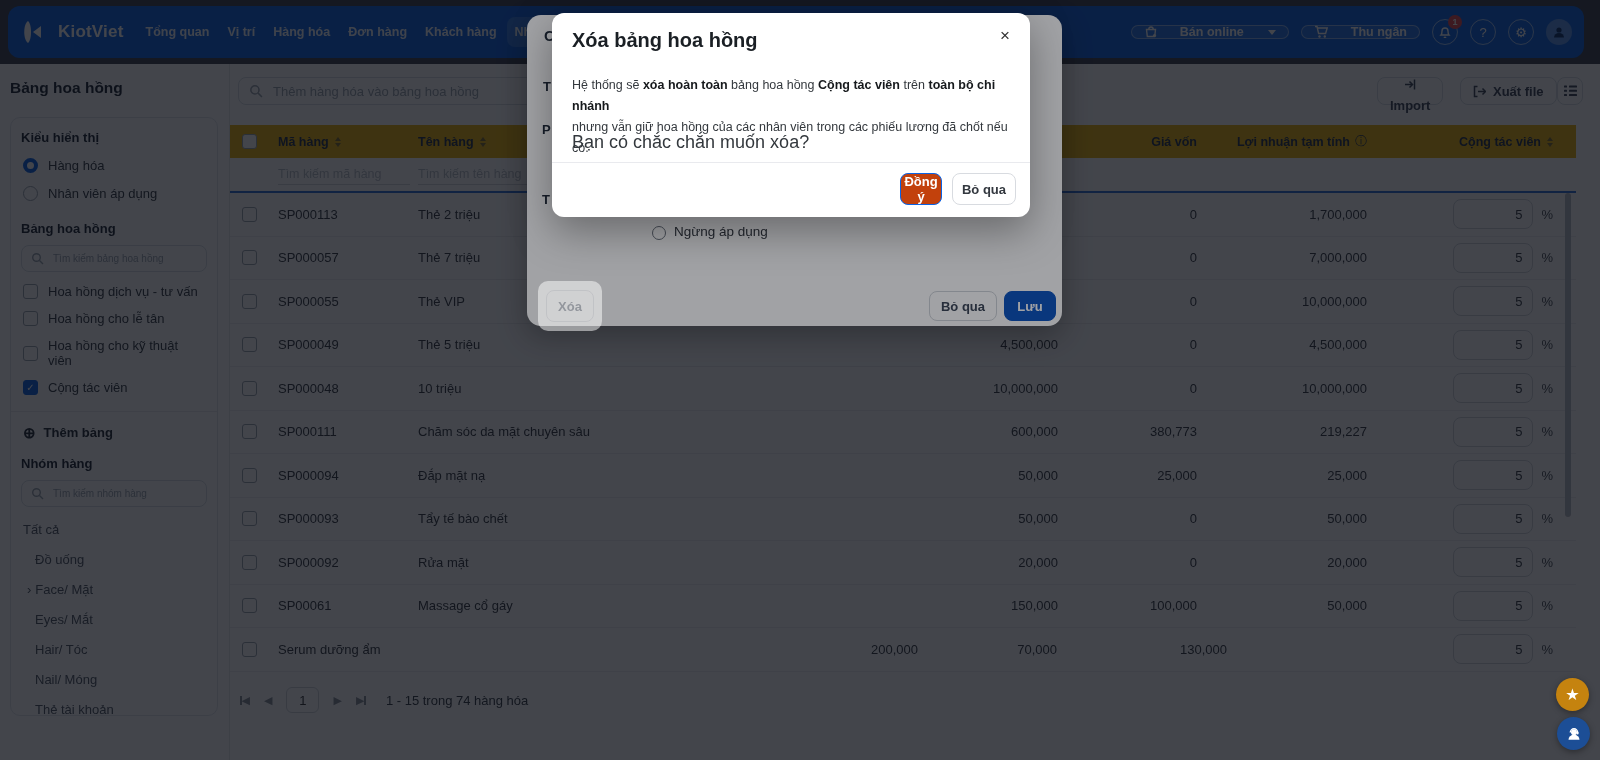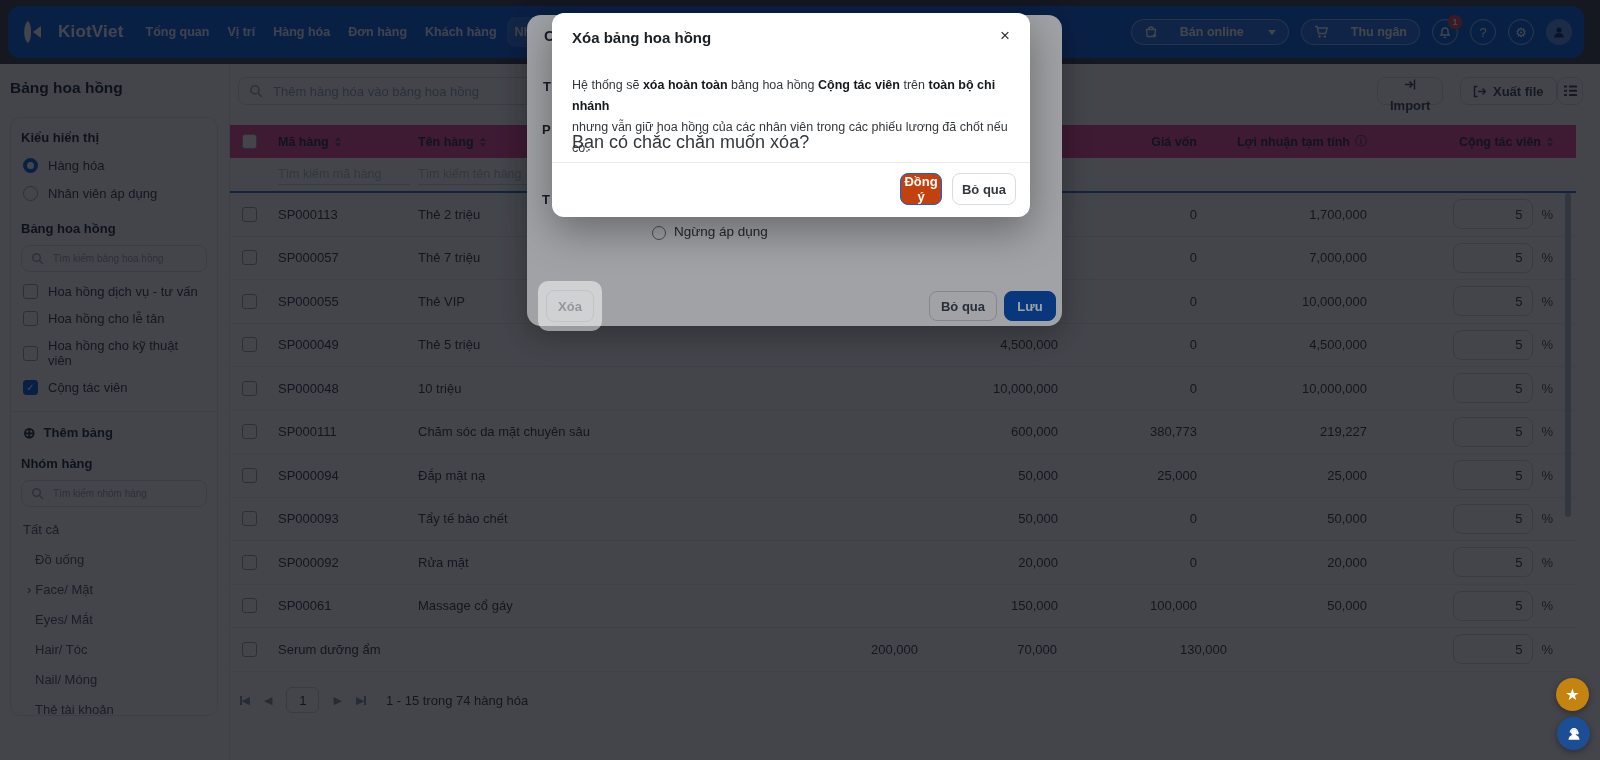--- a/index.html
+++ b/index.html
@@ -10,21 +10,21 @@
   
   .top-strip{position:absolute;left:0;top:0;width:1600px;height:64px;background:#3a414e;}
   .topbar{position:absolute;left:8px;top:6px;width:1576px;height:52px;border-radius:12px;
           background:#0B63E5;display:flex;align-items:center;padding:0 12px;}
   .logo{display:flex;align-items:center;gap:8px;}
   .brand{color:#fff;font-size:17px;font-weight:800;letter-spacing:.2px;}
   .nav{display:flex;align-items:flex-end;gap:2px;margin-left:14px;}
   .nav-item{padding:8px 8px;border-radius:8px;font-size:12.5px;font-weight:700;color:rgba(255,255,255,.93);white-space:nowrap;cursor:pointer;}
   .nav-item.active{background:rgba(255,255,255,.16);}
   .tb-right{margin-left:auto;display:flex;align-items:center;gap:12px;}
-  .pill{height:26px;border:1px solid rgba(255,255,255,.45);background:rgba(255,255,255,.10);
+  .pill{height:14px;border:1px solid rgba(255,255,255,.45);background:rgba(255,255,255,.10);
         border-radius:14px;display:flex;align-items:center;gap:22px;padding:0 12px;color:#fff;
         font-size:12.5px;font-weight:700;white-space:nowrap;}
   .cir{width:26px;height:26px;border-radius:50%;border:1.5px solid rgba(255,255,255,.6);
        display:flex;align-items:center;justify-content:center;color:#fff;position:relative;font-size:13px;}
   .cir.avatar{background:rgba(255,255,255,.32);border:none;}
   .badge{position:absolute;top:-5px;right:-5px;min-width:14px;height:14px;border-radius:7px;
          background:#E5484D;color:#fff;font-size:9px;font-weight:700;display:flex;align-items:center;justify-content:center;padding:0 3px;}
   .chev{width:0;height:0;border-left:4px solid transparent;border-right:4px solid transparent;border-top:5px solid #fff;margin-left:2px;}
 
   
@@ -55,21 +55,21 @@
   .main{position:absolute;left:230px;top:64px;right:0;bottom:0;background:#fff;}
   .search-main{position:absolute;left:8px;top:13px;width:668px;height:28px;border:1px solid #d8dce2;border-radius:8px;
                display:flex;align-items:center;gap:8px;padding:0 10px;color:#9AA3AD;}
   .search-main input{border:none;outline:none;width:100%;font-size:13px;font-family:inherit;color:#333;background:transparent;}
   .search-main input::placeholder{color:#9AA3AD;}
   .tbtn{position:absolute;top:13px;height:28px;border:1px solid #d8dce2;border-radius:8px;background:#fff;
         display:flex;align-items:center;gap:7px;padding:0 12px;font-size:13px;font-weight:600;color:#3a4454;cursor:pointer;}
   .tbtn.imp{left:1147px;flex-direction:column;} .tbtn.exp{left:1230px;} .tbtn.cols{left:1327px;width:26px;padding:0;justify-content:center;}
 
   .tablewrap{position:absolute;left:0;top:61px;width:1346px;}
-  .thead{height:33px;background:#ec4899;display:flex;align-items:center;font-size:12.5px;font-weight:700;color:#223049;}
+  .thead{height:33px;background:#eab308;display:flex;align-items:center;font-size:12.5px;font-weight:700;color:#223049;}
   .tfilter{height:35px;display:flex;align-items:center;border-bottom:2px solid #2E6FD8;}
   .tfilter input{border:none;border-bottom:1px solid #d5d8dd;outline:none;width:132px;font-size:12.5px;
                  font-family:inherit;padding:3px 0;color:#333;background:transparent;}
   .tfilter input::placeholder{color:#b9bfc6;}
   .trow{height:43.5px;display:flex;align-items:center;border-bottom:1px solid #ededf0;font-size:13px;color:#33383f;}
   .c{display:flex;align-items:center;height:100%;}
   .c.cb{width:38px;justify-content:center;}
   .c.ma{width:140px;padding-left:10px;}
   .c.ten{width:250px;padding-left:10px;}
   .c.price{width:402px;justify-content:flex-end;padding-right:2px;}
@@ -104,21 +104,21 @@
   .eradio-lab{position:absolute;left:147px;top:209px;font-size:13.5px;color:#33383f;}
   .ebtn{position:absolute;height:30px;border:1px solid #cfd3d8;border-radius:8px;background:#fff;font-size:13px;
         font-weight:600;color:#3a4454;display:flex;align-items:center;justify-content:center;cursor:pointer;}
   .ebtn.del{left:19px;top:275px;width:48px;height:32px;}
   .ebtn.skip{left:402px;top:276px;width:68px;}
   .ebtn.save{left:477px;top:276px;width:52px;background:#0A53BE;border-color:#0A53BE;color:#fff;font-weight:700;}
   .hl{position:absolute;left:538px;top:281px;width:64px;height:50px;border-radius:10px;background:rgba(255,255,255,.5);z-index:35;}
 
   .modal-confirm{position:absolute;left:552px;top:13px;width:478px;height:204px;background:#fff;border-radius:12px;
                  z-index:40;box-shadow:0 14px 40px rgba(0,0,0,.35);}
-  .mc-title{position:absolute;left:20px;top:16px;font-size:15px;font-weight:700;color:#1a1f24;}
+  .mc-title{position:absolute;left:20px;top:16px;font-size:20px;font-weight:700;color:#1a1f24;}
   .mc-close{position:absolute;right:16px;top:11px;font-size:17px;color:#333;cursor:pointer;padding:2px 4px;}
   .mc-body{position:absolute;left:20px;top:62px;width:445px;font-size:12.5px;line-height:21px;color:#33383d;}
   .mc-body b{color:#16191c;}
   .mc-q{position:absolute;left:20px;top:119px;font-size:18px;color:#33383d;}
   .mc-sep{position:absolute;left:0;right:0;top:149px;border-top:1px solid #e9eaee;}
   .mc-btns{position:absolute;right:14px;top:160px;display:flex;gap:10px;}
   .mcb{height:32px;border-radius:8px;font-size:13px;font-weight:700;display:flex;align-items:center;justify-content:center;cursor:pointer;}
   .mcb.ok{width:42px;background:#c2410c;color:#fff;border:1px solid #0B63E5;text-align:center;}
   .mcb.no{width:64px;background:#fff;color:#33383f;border:1px solid #d8dbe0;}
 

